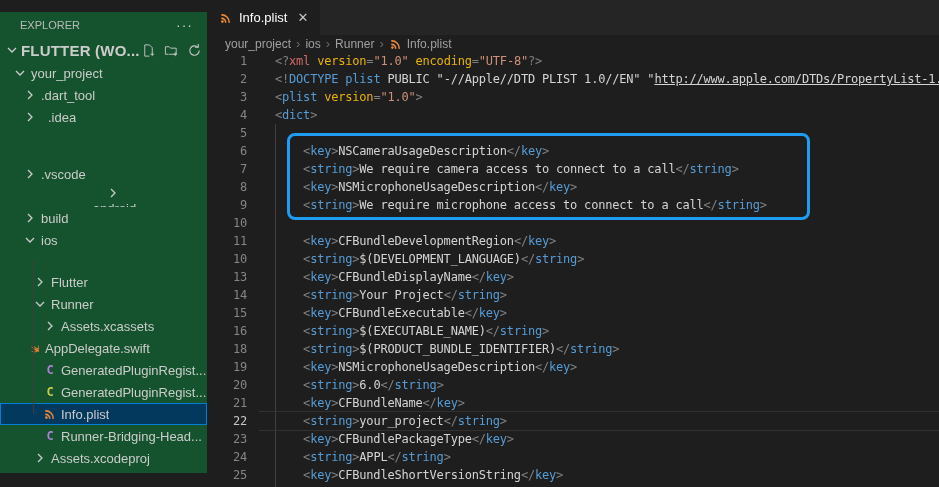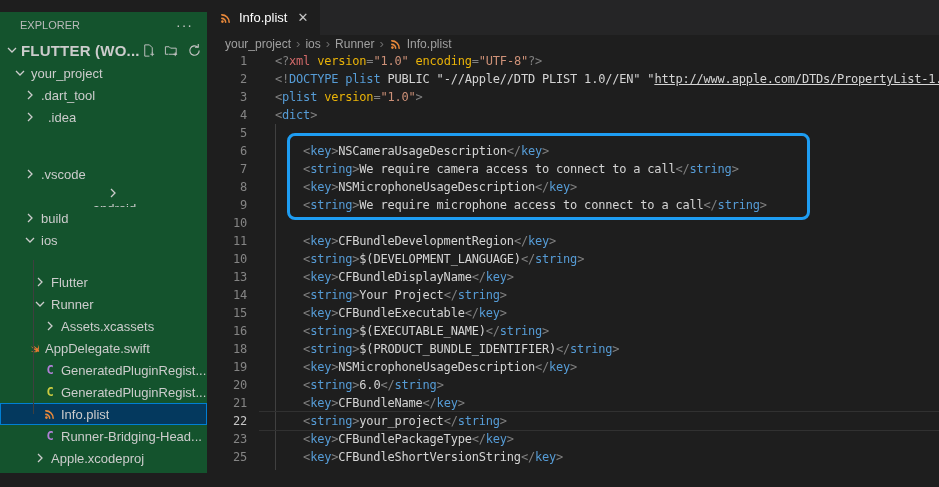--- a/index.html
+++ b/index.html
@@ -217,21 +217,21 @@
           <span class="cletter" style="color:#b180d7">C</span>
         </span>
         <span class="tree-label">Runner-Bridging-Head...</span>
       </div>
       <div class="tree-row" style="padding-left: 32px;">
         <span class="tree-icon">
           <svg viewBox="0 0 16 16" width="16" height="16">
             <path d="M6 4l4 4-4 4" fill="none" stroke="#cccccc" stroke-width="1.3"></path>
           </svg>
         </span>
-        <span class="tree-label">Apple.xcodeproj</span>
+        <span class="tree-label">Assets.xcodeproj</span>
       </div>
       <div class="tree-row" style="padding-left: 32px; font-weight: bold;">
         <span class="tree-icon">
           <svg viewBox="0 0 16 16" width="16" height="16">
             <path d="M6 4l4 4-4 4" fill="none" stroke="#cccccc" stroke-width="1.3"></path>
           </svg>
         </span>
         <span class="tree-label">Runner.xcworkspace</span>
       </div>
       <div class="tree-row" style="padding-left: 22px;">
@@ -307,17 +307,18 @@
       <div class="code-line"><span class="gutter">13</span><span class="content"><span class="c-w">    </span><span class="c-p">&lt;</span><span class="c-t">key</span><span class="c-p">&gt;</span><span class="c-w">CFBundleDisplayName</span><span class="c-p">&lt;/</span><span class="c-t">key</span><span class="c-p">&gt;</span></span></div>
       <div class="code-line"><span class="gutter">14</span><span class="content"><span class="c-w">    </span><span class="c-p">&lt;</span><span class="c-t">string</span><span class="c-p">&gt;</span><span class="c-w">Your Project</span><span class="c-p">&lt;/</span><span class="c-t">string</span><span class="c-p">&gt;</span></span></div>
       <div class="code-line"><span class="gutter">15</span><span class="content"><span class="c-w">    </span><span class="c-p">&lt;</span><span class="c-t">key</span><span class="c-p">&gt;</span><span class="c-w">CFBundleExecutable</span><span class="c-p">&lt;/</span><span class="c-t">key</span><span class="c-p">&gt;</span></span></div>
       <div class="code-line"><span class="gutter">16</span><span class="content"><span class="c-w">    </span><span class="c-p">&lt;</span><span class="c-t">string</span><span class="c-p">&gt;</span><span class="c-w">$(EXECUTABLE_NAME)</span><span class="c-p">&lt;/</span><span class="c-t">string</span><span class="c-p">&gt;</span></span></div>
       <div class="code-line"><span class="gutter">18</span><span class="content"><span class="c-w">    </span><span class="c-p">&lt;</span><span class="c-t">string</span><span class="c-p">&gt;</span><span class="c-w">$(PRODUCT_BUNDLE_IDENTIFIER)</span><span class="c-p">&lt;/</span><span class="c-t">string</span><span class="c-p">&gt;</span></span></div>
       <div class="code-line"><span class="gutter">19</span><span class="content"><span class="c-w">    </span><span class="c-p">&lt;</span><span class="c-t">key</span><span class="c-p">&gt;</span><span class="c-w">NSMicrophoneUsageDescription</span><span class="c-p">&lt;/</span><span class="c-t">key</span><span class="c-p">&gt;</span></span></div>
       <div class="code-line"><span class="gutter">20</span><span class="content"><span class="c-w">    </span><span class="c-p">&lt;</span><span class="c-t">string</span><span class="c-p">&gt;</span><span class="c-w">6.0</span><span class="c-p">&lt;/</span><span class="c-t">string</span><span class="c-p">&gt;</span></span></div>
       <div class="code-line"><span class="gutter">21</span><span class="content"><span class="c-w">    </span><span class="c-p">&lt;</span><span class="c-t">key</span><span class="c-p">&gt;</span><span class="c-w">CFBundleName</span><span class="c-p">&lt;/</span><span class="c-t">key</span><span class="c-p">&gt;</span></span></div>
       <div class="code-line current"><span class="gutter">22</span><span class="content"><span class="c-w">    </span><span class="c-p">&lt;</span><span class="c-t">string</span><span class="c-p">&gt;</span><span class="c-w">your_project</span><span class="c-p">&lt;/</span><span class="c-t">string</span><span class="c-p">&gt;</span></span></div>
       <div class="code-line"><span class="gutter">23</span><span class="content"><span class="c-w">    </span><span class="c-p">&lt;</span><span class="c-t">key</span><span class="c-p">&gt;</span><span class="c-w">CFBundlePackageType</span><span class="c-p">&lt;/</span><span class="c-t">key</span><span class="c-p">&gt;</span></span></div>
+      <div class="code-line"><span class="gutter">24</span><span class="content"><span class="c-w">    </span><span class="c-p">&lt;</span><span class="c-t">string</span><span class="c-p">&gt;</span><span class="c-w">APPL</span><span class="c-p">&lt;/</span><span class="c-t">string</span><span class="c-p">&gt;</span></span></div>
       <div class="code-line"><span class="gutter">25</span><span class="content"><span class="c-w">    </span><span class="c-p">&lt;</span><span class="c-t">key</span><span class="c-p">&gt;</span><span class="c-w">CFBundleShortVersionString</span><span class="c-p">&lt;/</span><span class="c-t">key</span><span class="c-p">&gt;</span></span></div>
     </div>
 </div>
 
 <div class="annotation" style="border-color: rgb(30, 157, 242);"></div>
 
 </body></html>

